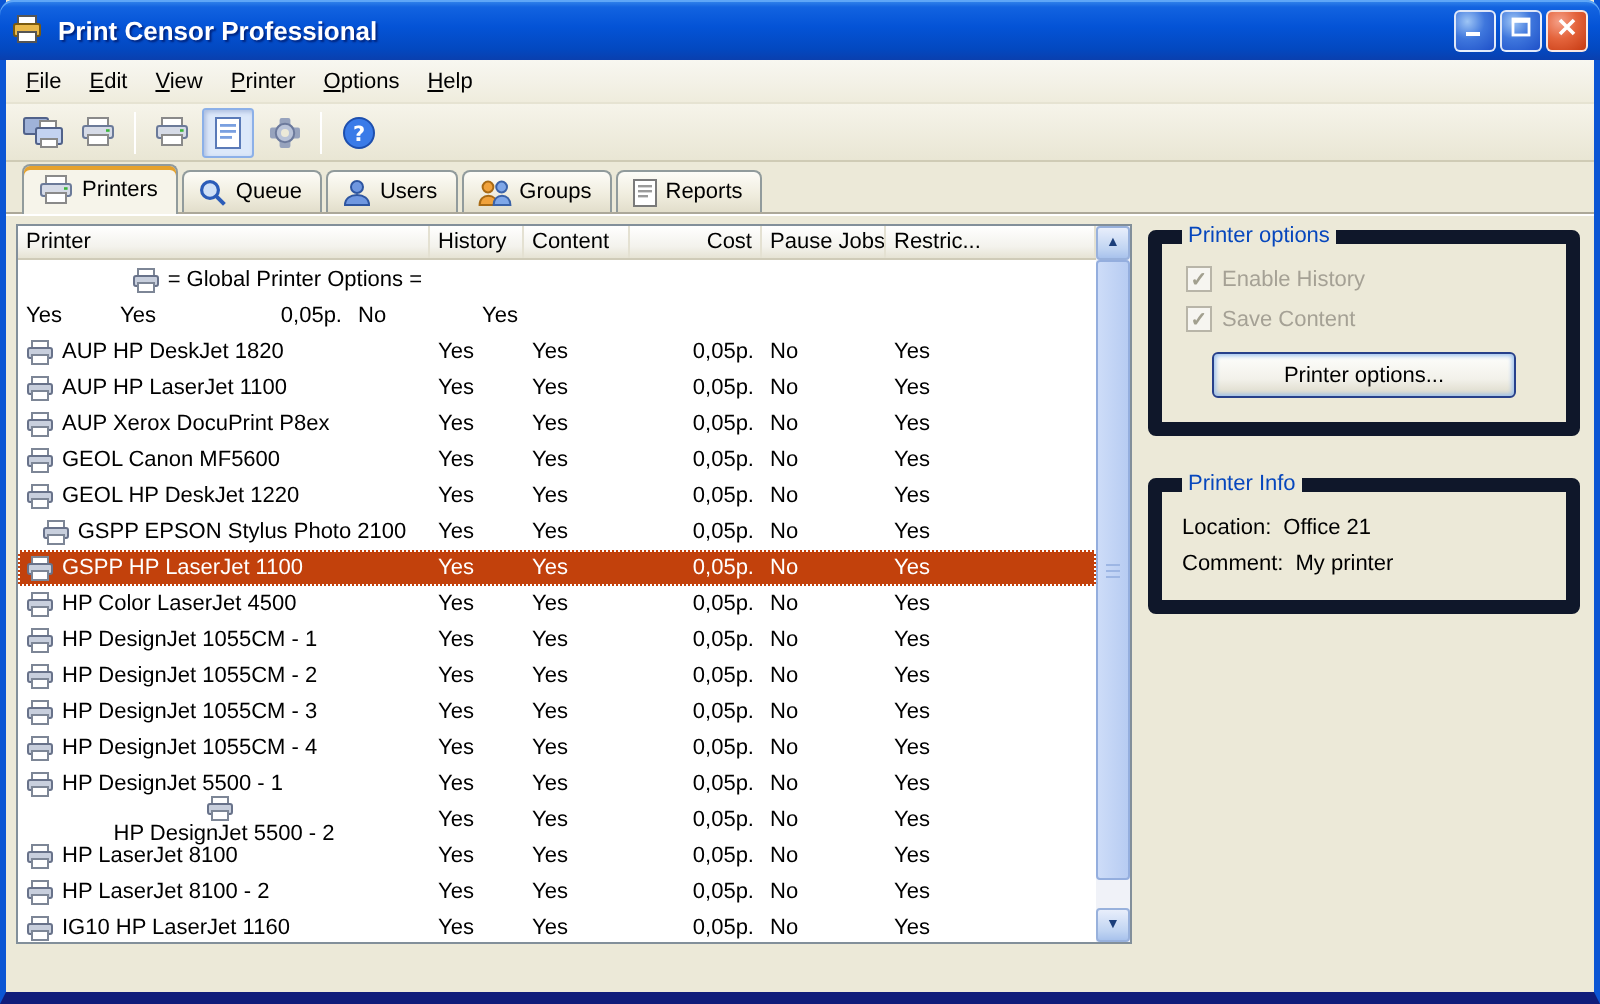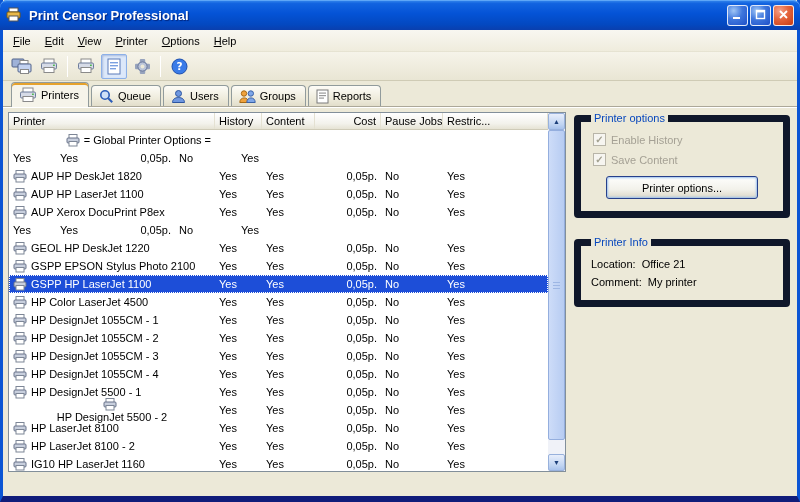--- a/index.html
+++ b/index.html
@@ -40,21 +40,21 @@
   .tab-ic{display:flex}
   
   .page{flex:1;display:flex;align-items:flex-start;background:#ece9d8;border-top:1px solid #fff;padding:4px 5px 0 5px}
   
   .listview{position:relative;width:558px;height:360px;flex:none;border:1px solid #828f9a;background:#fff;overflow:hidden}
   .lv-head{position:absolute;top:0;left:0;right:17px;height:17px;display:flex;
     background:linear-gradient(#ffffff,#f3f2ec 65%,#e6e3d4);border-bottom:1px solid #cfcbb8}
   .lv-col{flex:none;padding:2px 4px;border-right:1px solid #e4e1d2;white-space:nowrap;overflow:hidden;color:#000}
   .lv-body{position:absolute;top:18px;left:0;right:17px;bottom:0;overflow:hidden}
   .lv-row{display:flex;height:18px;align-items:center;color:#000}
-  .lv-row.sel{background:#1d4ed8;color:#fff;outline:1px dotted #fff;outline-offset:-1px}
+  .lv-row.sel{background:#c2410c;color:#fff;outline:1px dotted #fff;outline-offset:-1px}
   .lv-cell{flex:none;padding:0 4px;white-space:nowrap;overflow:hidden;display:flex;align-items:center}
   .row-ic{display:flex;margin-right:4px;flex:none}
   
   .vscroll{position:absolute;top:0;right:0;bottom:0;width:17px;background:#f0f2f8}
   .sb-btn{position:absolute;left:0;width:17px;height:17px;display:flex;align-items:center;justify-content:center;
     background:linear-gradient(#e8eefb,#c0d4f2 70%,#a8c2ec);border:1px solid #98b1dc;border-radius:2px;
     font-size:7px;color:#1b3e7a}
   .sb-up{top:0}.sb-down{bottom:0}
   .sb-thumb{position:absolute;left:0;top:17px;width:17px;height:310px;border:1px solid #94aede;border-radius:2px;
     background:linear-gradient(90deg,#cddcf8,#b7ccf2)}
@@ -314,20 +314,30 @@
               </span>
               <span>AUP Xerox DocuPrint P8ex</span>
             </div>
             <div class="lv-cell" style="width: 47px; justify-content: flex-start;">Yes</div>
             <div class="lv-cell" style="width: 53px; justify-content: flex-start;">Yes</div>
             <div class="lv-cell" style="width: 66px; justify-content: flex-end;">0,05p.</div>
             <div class="lv-cell" style="width: 62px; justify-content: flex-start;">No</div>
             <div class="lv-cell" style="width: 105px; justify-content: flex-start;">Yes</div>
           </div>
           <div class="lv-row">
+            <div class="lv-cell" style="width: 206px; justify-content: flex-start;">
+              <span class="row-ic">
+                <svg width="14" height="13" viewBox="0 0 14 13">
+                  <rect x="3" y="0.5" width="8" height="4" fill="#fff" stroke="#7d8696"></rect>
+                  <rect x="1" y="4" width="12" height="5" rx="1" fill="#c8cfdd" stroke="#68728a"></rect>
+                  <rect x="3" y="7.5" width="8" height="4.5" fill="#fff" stroke="#7d8696"></rect>
+                </svg>
+              </span>
+              <span>GEOL Canon MF5600</span>
+            </div>
             <div class="lv-cell" style="width: 47px; justify-content: flex-start;">Yes</div>
             <div class="lv-cell" style="width: 53px; justify-content: flex-start;">Yes</div>
             <div class="lv-cell" style="width: 66px; justify-content: flex-end;">0,05p.</div>
             <div class="lv-cell" style="width: 62px; justify-content: flex-start;">No</div>
             <div class="lv-cell" style="width: 105px; justify-content: flex-start;">Yes</div>
           </div>
           <div class="lv-row">
             <div class="lv-cell" style="width: 206px; justify-content: flex-start;">
               <span class="row-ic">
                 <svg width="14" height="13" viewBox="0 0 14 13">
@@ -338,21 +348,21 @@
               </span>
               <span>GEOL HP DeskJet 1220</span>
             </div>
             <div class="lv-cell" style="width: 47px; justify-content: flex-start;">Yes</div>
             <div class="lv-cell" style="width: 53px; justify-content: flex-start;">Yes</div>
             <div class="lv-cell" style="width: 66px; justify-content: flex-end;">0,05p.</div>
             <div class="lv-cell" style="width: 62px; justify-content: flex-start;">No</div>
             <div class="lv-cell" style="width: 105px; justify-content: flex-start;">Yes</div>
           </div>
           <div class="lv-row">
-            <div class="lv-cell" style="width: 206px; justify-content: flex-start;">
+            <div class="lv-cell" style="width: 206px; justify-content: center;">
               <span class="row-ic">
                 <svg width="14" height="13" viewBox="0 0 14 13">
                   <rect x="3" y="0.5" width="8" height="4" fill="#fff" stroke="#7d8696"></rect>
                   <rect x="1" y="4" width="12" height="5" rx="1" fill="#c8cfdd" stroke="#68728a"></rect>
                   <rect x="3" y="7.5" width="8" height="4.5" fill="#fff" stroke="#7d8696"></rect>
                 </svg>
               </span>
               <span>GSPP EPSON Stylus Photo 2100</span>
             </div>
             <div class="lv-cell" style="width: 47px; justify-content: flex-start;">Yes</div>

